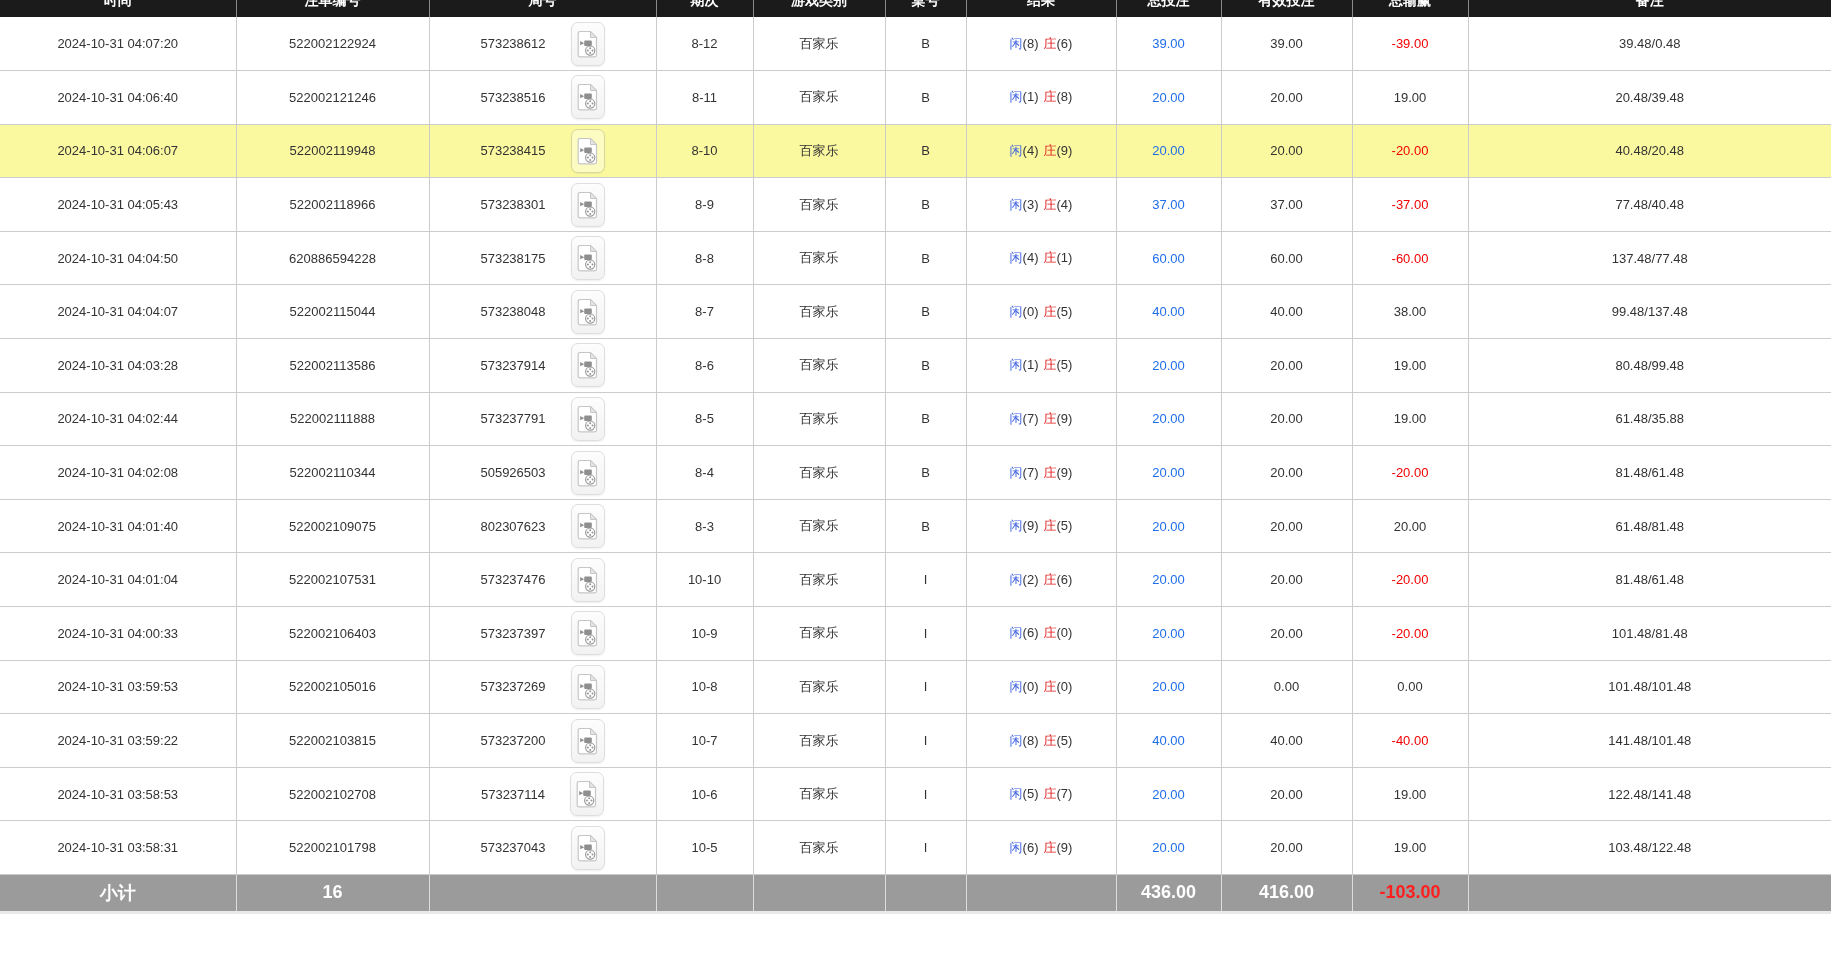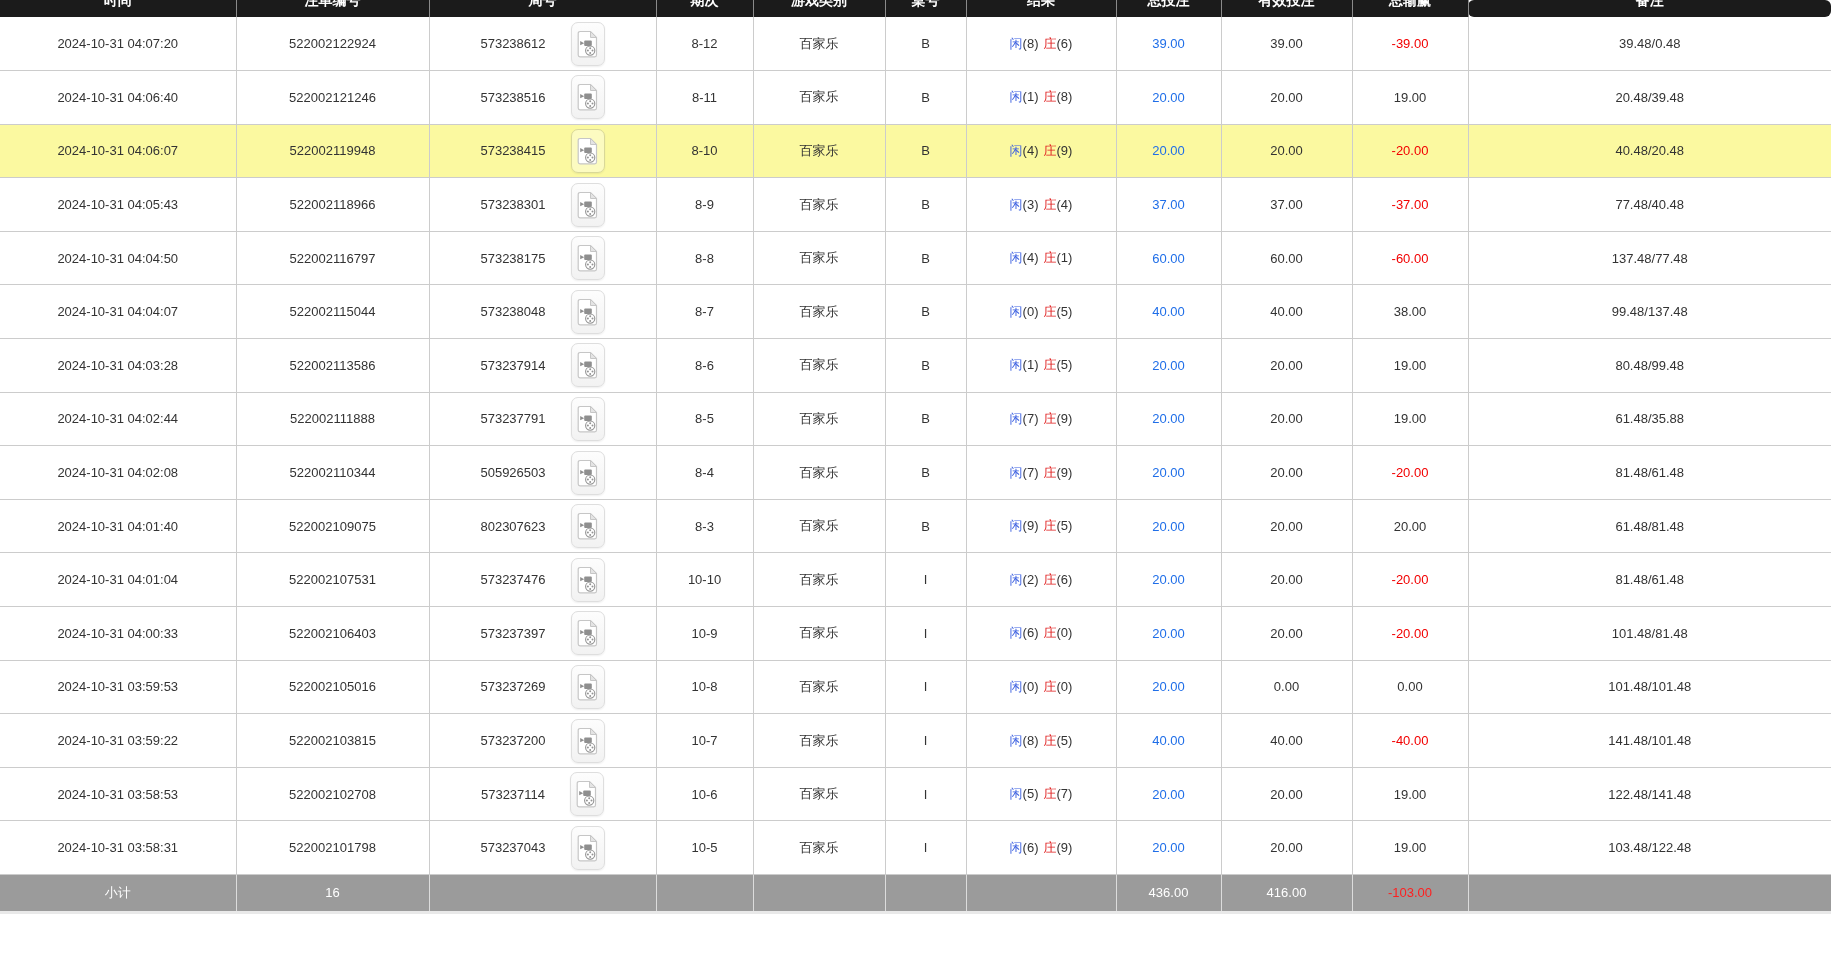--- a/index.html
+++ b/index.html
@@ -20,21 +20,21 @@
   table.records{width:1831px;border-collapse:collapse;table-layout:fixed;padding-left:25px;}
   
   thead th{
     background:var(--header-bg);
     height:17px;
     position:relative;
     overflow:hidden;
     border-right:1px solid #8a8a8a;
     font-weight:bold;
   }
-  thead th:last-child{border-right:none;border-radius:6px;}
+  thead th:last-child{border-right:none;}
   thead th .hcut{
     position:absolute;top:-7px;left:0;right:0;
     text-align:center;color:#ffffff;font-size:14px;line-height:14px;
     white-space:nowrap;
   }
   
   tbody td{
     height:53.6px;
     border-right:1px solid var(--border);
     border-bottom:1px solid var(--border);
@@ -58,21 +58,21 @@
   .c-blue span{color:var(--bet-blue);}
   .neg{color:var(--loss-red) !important;}
   .rp{color:var(--player-blue);}
   .rb{color:var(--banker-red);}
   .pts{color:var(--text);}
   .res-gap{display:inline-block;width:5px;}
   
   tr.foot-row td{
     height:36px;background:var(--footer-bg);
     border-right:1px solid var(--footer-border);
-    color:#ffffff;font-size:13px;font-weight:normal;
+    color:#ffffff;font-size:18px;font-weight:bold;
     text-align:center;vertical-align:middle;white-space:nowrap;
   }
   tr.foot-row td:last-child{border-right:none;}
   tr.foot-row td.c-wl span.neg{color:#ff1f1f !important;}
   tr.gap-row td{height:3px;background:#e9e9e9;border:none;padding:0;}
 </style>
 </head>
 <body>
 
 <table class="records">
@@ -242,21 +242,21 @@
     <td><span>百家乐</span></td>
     <td><span>B</span></td>
     <td><span class="rp">闲</span><span class="pts">(3)</span><span class="res-gap"></span><span class="rb">庄</span><span class="pts">(4)</span></td>
     <td class="c-blue"><span>37.00</span></td>
     <td><span>37.00</span></td>
     <td class="c-wl"><span class="neg">-37.00</span></td>
     <td><span>77.48/40.48</span></td>
   </tr>
       <tr class="data-row">
     <td><span>2024-10-31 04:04:50</span></td>
-    <td><span>522002116797</span></td>
+    <td><span>620886594228</span></td>
     <td>
       <div class="round-wrap">
         <span>573238175</span>
         <button class="video-btn">
           <svg width="22" height="28" viewBox="0 0 22 28">
             <path d="M3 1.5 h10.5 l6 6 V25 a1.8 1.8 0 0 1 -1.8 1.8 H3 A1.8 1.8 0 0 1 1.2 25 V3.3 A1.8 1.8 0 0 1 3 1.5 Z" fill="#ffffff" stroke="#c6c6c6" stroke-width="1.2"></path>
             <path d="M13.5 1.5 l6 6 h-6 z" fill="#e4e4e4" stroke="#c6c6c6" stroke-width="1"></path>
             <rect x="7.2" y="10.5" width="7.6" height="5.4" rx="1" fill="#8f8f8f"></rect>
             <path d="M7.2 13.2 L3.2 11.1 v4.2 Z" fill="#8f8f8f"></path>
             <circle cx="13.2" cy="20.6" r="4.6" fill="#ffffff" stroke="#949494" stroke-width="1.1"></circle>

